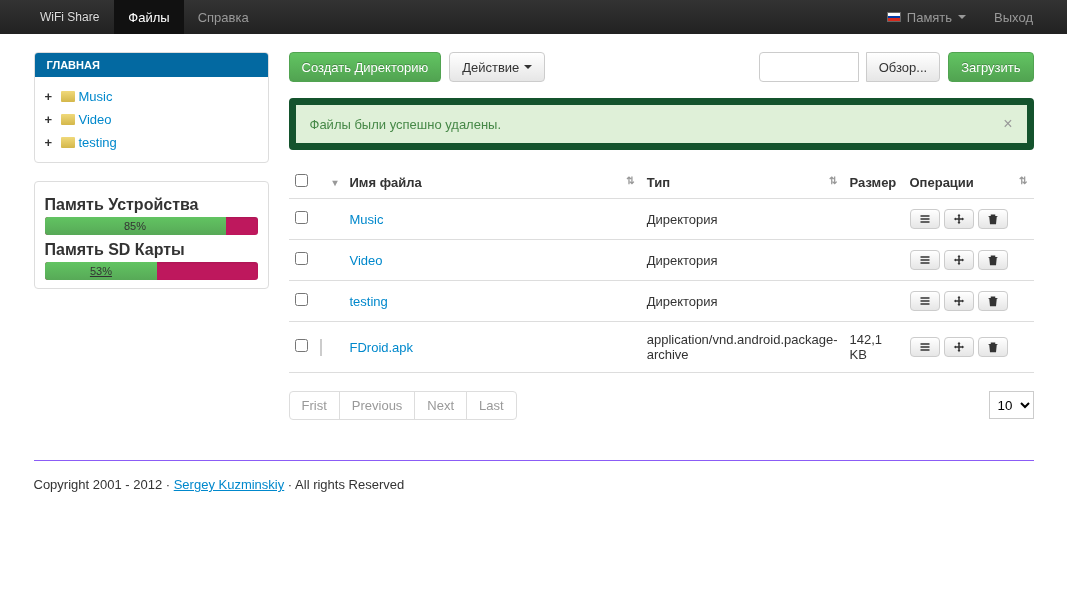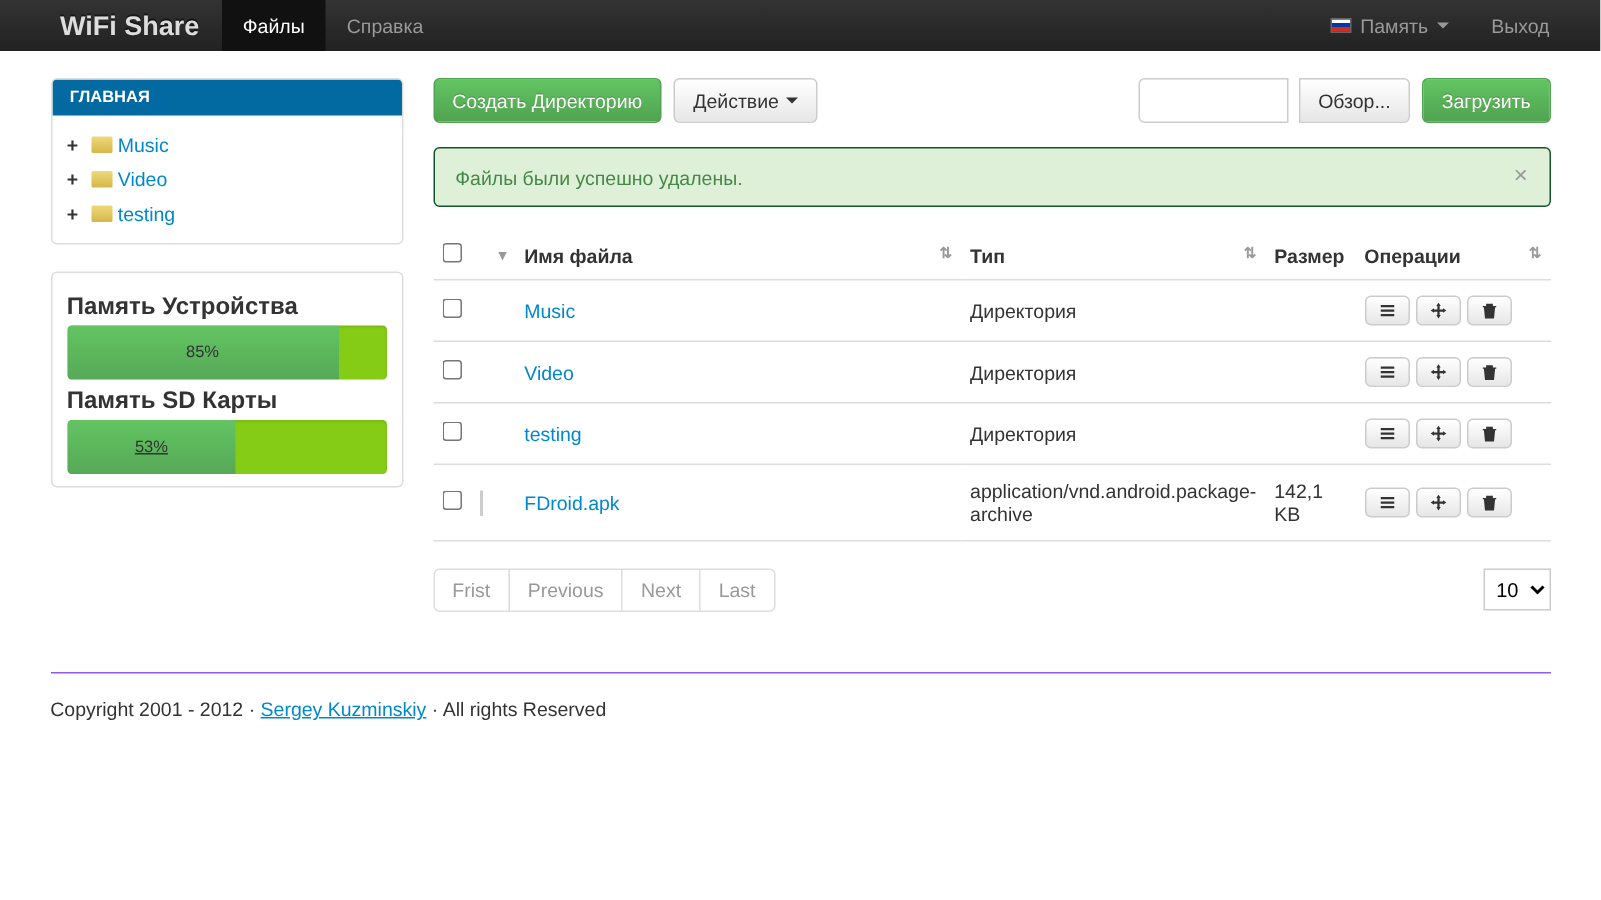--- a/index.html
+++ b/index.html
@@ -1,51 +1,51 @@
 <!DOCTYPE html>
 <html><head>
 <meta charset="utf-8">
 <style>
 * { margin: 0; padding: 0; box-sizing: border-box; }
 body { font-family: "Helvetica Neue", Helvetica, Arial, sans-serif; font-size: 13px; color: #333; background: #fff; }
 
 .navbar { background: linear-gradient(#333, #222); height: 34px; display: flex; align-items: center; padding: 0 20px 0 40px; justify-content: space-between; }
 .navbar-left, .navbar-right { display: flex; align-items: center; height: 100%; }
-.brand { color: #ddd; font-size: 18px; font-weight: 700; margin-right: 15px; text-shadow: 0 -1px 0 rgba(0,0,0,.5); }
+.brand { color: #ddd; font-size: 12px; font-weight: 400; margin-right: 15px; text-shadow: 0 -1px 0 rgba(0,0,0,.5); }
 .nav-item { color: #999; padding: 0 14px; height: 34px; display: flex; align-items: center; cursor: pointer; font-size: 13px; }
 .nav-item.active { color: #fff; background: #111; }
 .flag-ru { width: 14px; height: 10px; background: linear-gradient(to bottom, #fff 33%, #0039a6 33%, #0039a6 66%, #d52b1e 66%); margin-right: 6px; border: 1px solid #666; }
 .caret-down { width: 0; height: 0; border-left: 4px solid transparent; border-right: 4px solid transparent; border-top: 4px solid #999; margin-left: 6px; }
 
 .container { width: 1000px; margin: 18px auto 0; display: flex; gap: 20px; }
 .sidebar { width: 235px; flex-shrink: 0; }
 .main { flex: 1; min-width: 0; }
 
 .panel { border: 1px solid #ddd; border-radius: 4px; margin-bottom: 18px; overflow: hidden; }
 .panel-header { background: #0369a1; color: #fff; padding: 6px 12px; font-size: 11px; font-weight: bold; }
 .panel-body { padding: 8px 10px; }
 .tree-item { display: flex; align-items: center; padding: 4px 0; gap: 4px; }
 .tree-expand { font-weight: bold; width: 12px; cursor: pointer; }
 .tree-folder { width: 14px; height: 11px; background: linear-gradient(#f0d97a, #d4b74a); border-radius: 1px; }
 .tree-link { color: #0088cc; cursor: pointer; }
 
 .memory-label { font-size: 16px; font-weight: bold; margin: 6px 0 3px; }
-.progress { background: #84cc16; border-radius: 3px; height: 36px; overflow: hidden; box-shadow: inset 0 1px 2px rgba(0,0,0,.1); position: relative; text-align: center; }
+.progress { background: #be185d; border-radius: 3px; height: 18px; overflow: hidden; box-shadow: inset 0 1px 2px rgba(0,0,0,.1); position: relative; text-align: center; }
 .progress-bar { background: linear-gradient(#62c462, #57a957); height: 100%; display: flex; align-items: center; justify-content: center; font-size: 11px; color: #333; }
 
 .toolbar { display: flex; justify-content: space-between; margin-bottom: 16px; }
 .toolbar-left, .toolbar-right { display: flex; gap: 8px; }
 .btn { padding: 6px 12px; border: 1px solid #ccc; border-radius: 4px; background: linear-gradient(#fff, #e6e6e6); cursor: pointer; font-size: 13px; color: #333; display: inline-flex; align-items: center; }
 .btn-success { background: linear-gradient(#62c462, #51a351); border-color: #51a351; color: #fff; text-shadow: 0 -1px 0 rgba(0,0,0,.25); }
 .btn-sm { padding: 3px 8px; font-size: 12px; }
 .caret-dark { width: 0; height: 0; border-left: 4px solid transparent; border-right: 4px solid transparent; border-top: 4px solid #333; margin-left: 5px; }
 .file-input { border: 1px solid #ccc; border-radius: 4px 0 0 4px; padding: 5px 6px; width: 100px; height: 30px; }
 .file-btn { border-radius: 0 4px 4px 0; margin-left: -1px; }
 
-.alert { background: #dff0d8; border: 1px solid #14532d; color: #468847; padding: 10px 14px; border-radius: 4px; margin-bottom: 16px; display: flex; justify-content: space-between; align-items: center; }
+.alert { background: #dff0d8; border: 7px solid #14532d; color: #468847; padding: 10px 14px; border-radius: 4px; margin-bottom: 16px; display: flex; justify-content: space-between; align-items: center; }
 .alert-close { cursor: pointer; color: #999; font-size: 16px; }
 
 table { width: 100%; border-collapse: collapse; }
 th { text-align: left; padding: 8px 6px; border-bottom: 1px solid #ddd; font-weight: bold; font-size: 13px; }
 td { padding: 10px 6px; border-bottom: 1px solid #ddd; vertical-align: middle; }
 th .sort { float: right; color: #999; font-size: 10px; }
 .col-check { width: 24px; }
 .col-icon { width: 30px; }
 .col-name { }
 .col-type { width: 190px; }

